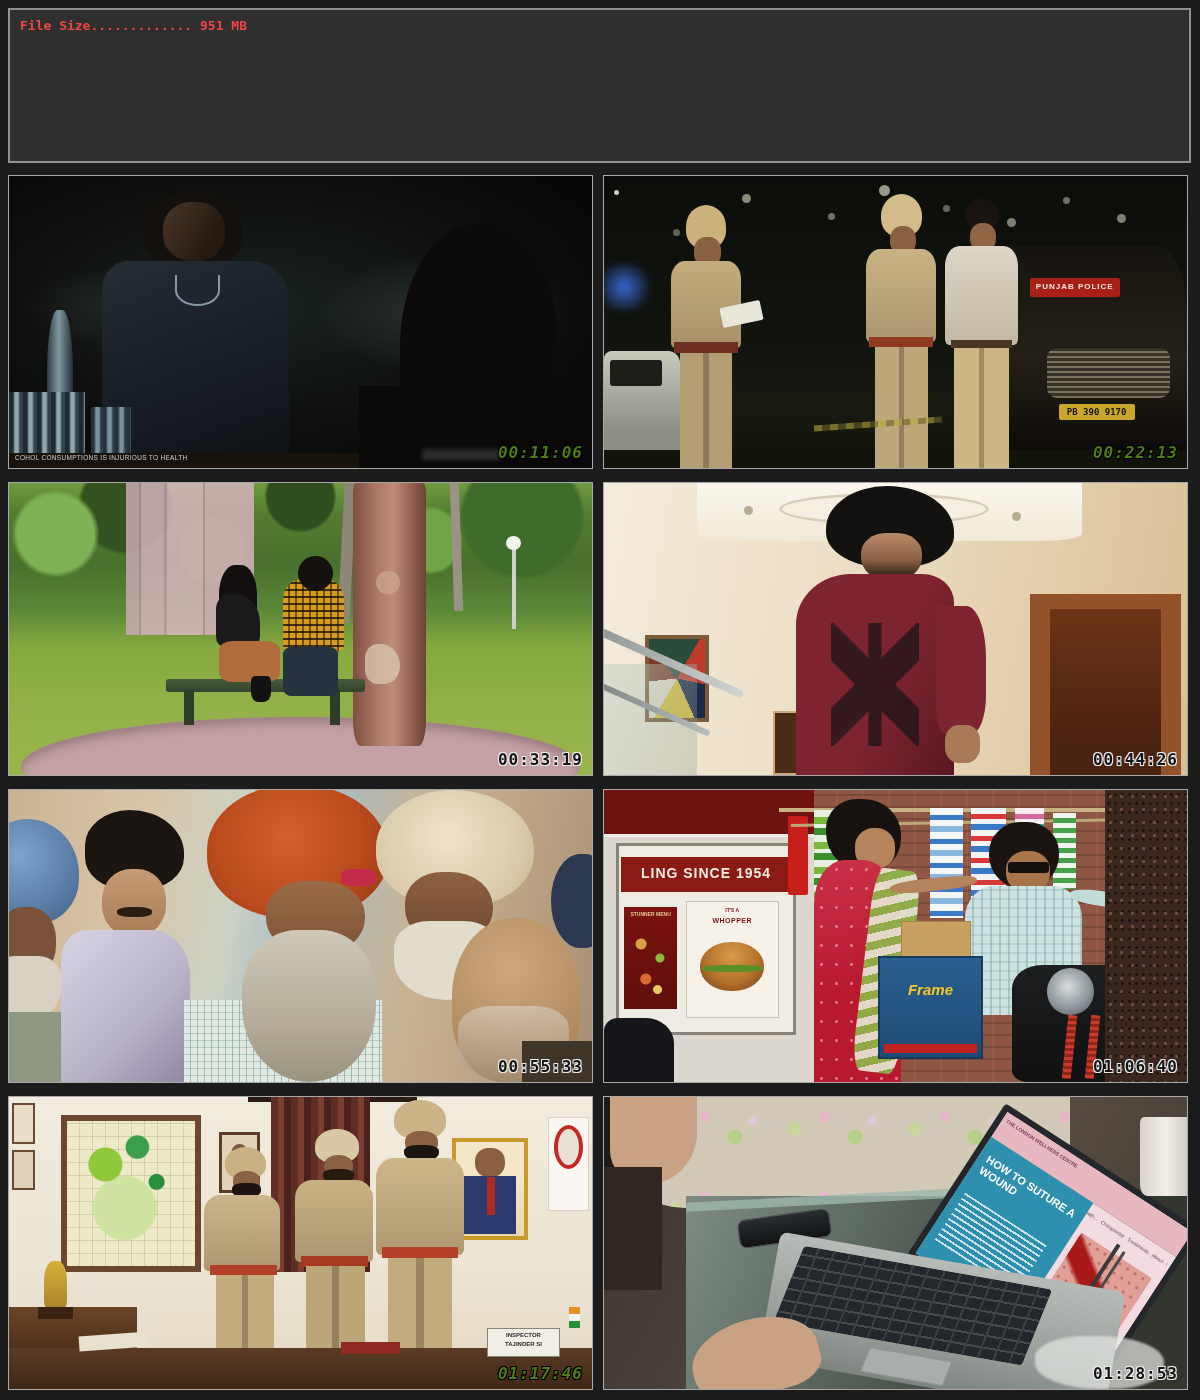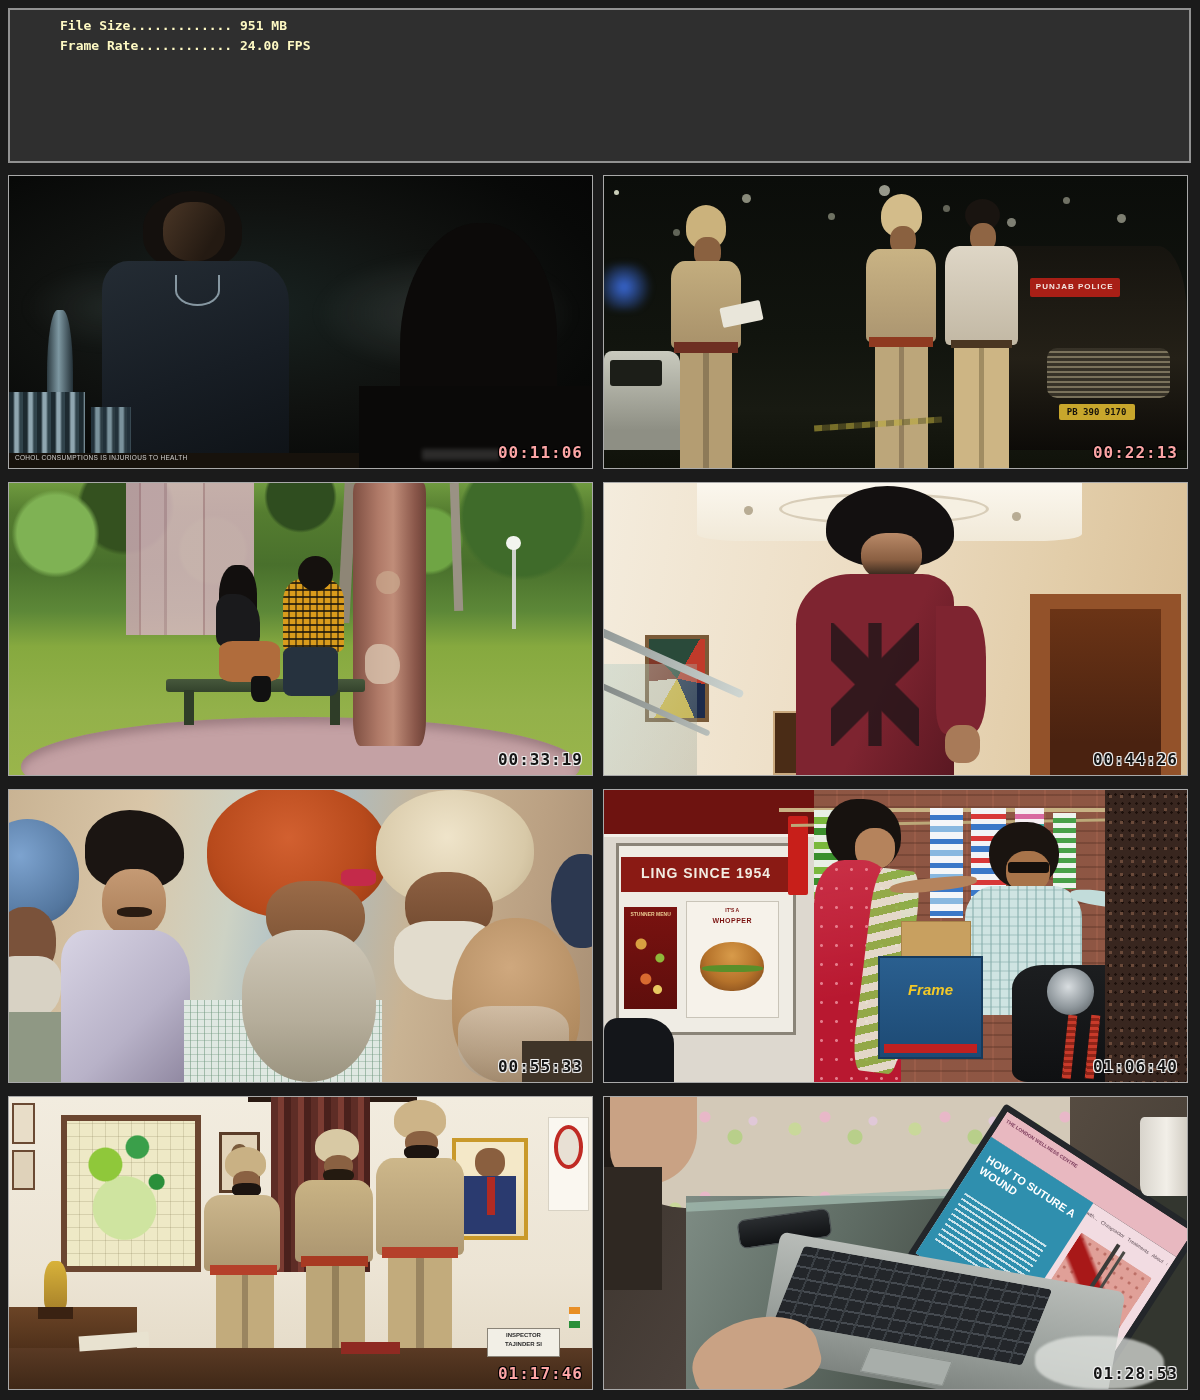--- a/index.html
+++ b/index.html
@@ -1,37 +1,36 @@
 <!DOCTYPE html>
 <html><head>
 <meta charset="utf-8">
 <style>
   html,body{margin:0;padding:0;background:#1b1b1b;}
   body{width:1200px;height:1400px;overflow:hidden;font-family:"DejaVu Sans Mono",monospace;position:relative;}
   .abs{position:absolute;}
   
   .info-panel{position:relative;margin:8px 9px 0 8px;height:155px;background:#2f2f2f;border:2px solid #919191;box-sizing:border-box;padding:6px 0 0 10px;}
-  .info-line{font:bold 13px/20px "DejaVu Sans Mono",monospace;color:#fef9c3;white-space:pre;margin-left:40px;}
+  .info-line{font:bold 13px/20px "DejaVu Sans Mono",monospace;color:#ef4444;white-space:pre;}
   .watermark{font:400 27px/30px "Liberation Sans",sans-serif;color:#f5f5f5;letter-spacing:.5px;}
   
   .grid{display:grid;grid-template-columns:585px 585px;gap:13px 10px;padding:12px 9px 9px 8px;}
   .tile{position:relative;width:583px;height:292px;border:1px solid #a9a9a9;overflow:hidden;background:#000;margin:0;}
   .ts{position:absolute;right:9px;bottom:6px;font:bold 16px "DejaVu Sans Mono",monospace;letter-spacing:1px;z-index:9;}
-  .ts-light{color:#fca5a5;text-shadow:-1px -1px 0 #000,1px -1px 0 #000,-1px 1px 0 #000,1px 1px 0 #000;}
+  .ts-light{color:#4d7c0f;text-shadow:-1px -1px 0 #000,1px -1px 0 #000,-1px 1px 0 #000,1px 1px 0 #000;font-style:italic;}
   .ts-dark{color:#141414;text-shadow:-1px -1px 0 #ececec,1px -1px 0 #ececec,-1px 1px 0 #ececec,1px 1px 0 #ececec;}
   .cap{position:absolute;left:6px;bottom:6px;font:6.5px/1.2 "Liberation Sans",sans-serif;color:rgba(255,255,255,.78);letter-spacing:.3px;z-index:8;}
 </style>
 </head>
 <body>
 
 <div>
 
   <div class="info-panel">
     <div class="info-line">File Size............. 951 MB</div>
-    <div class="info-line">Frame Rate............ 24.00 FPS</div>
   </div>
 
   <div class="grid">
 
     <figure class="tile">
       <div class="abs" style="inset:0;background:radial-gradient(ellipse at 42% 45%,#182220 0%,#101210 45%,#080908 75%,#050505 100%);"></div>
       <div class="abs" style="left:52%;top:26%;width:46%;height:42%;background:radial-gradient(ellipse,rgba(190,205,200,.16),transparent 70%);filter:blur(6px);"></div>
       <div class="abs" style="left:2%;top:30%;width:30%;height:30%;background:radial-gradient(ellipse,rgba(160,180,175,.10),transparent 70%);filter:blur(6px);"></div>
       <div class="abs" style="left:23%;top:5%;width:17%;height:27%;background:#14100d;border-radius:48% 48% 40% 40%;"></div>
       <div class="abs" style="left:26.5%;top:9%;width:10.5%;height:20%;background:linear-gradient(120deg,#4a3626,#241a12 75%);border-radius:45%;"></div>

